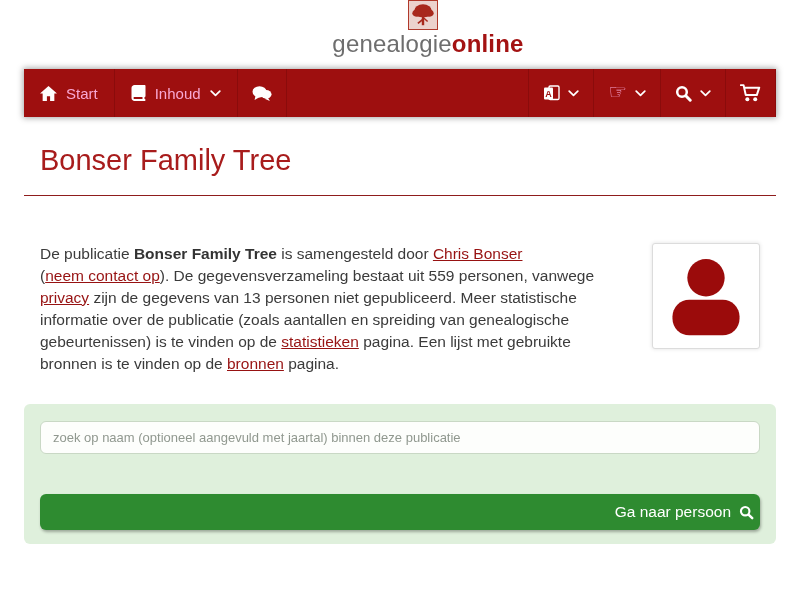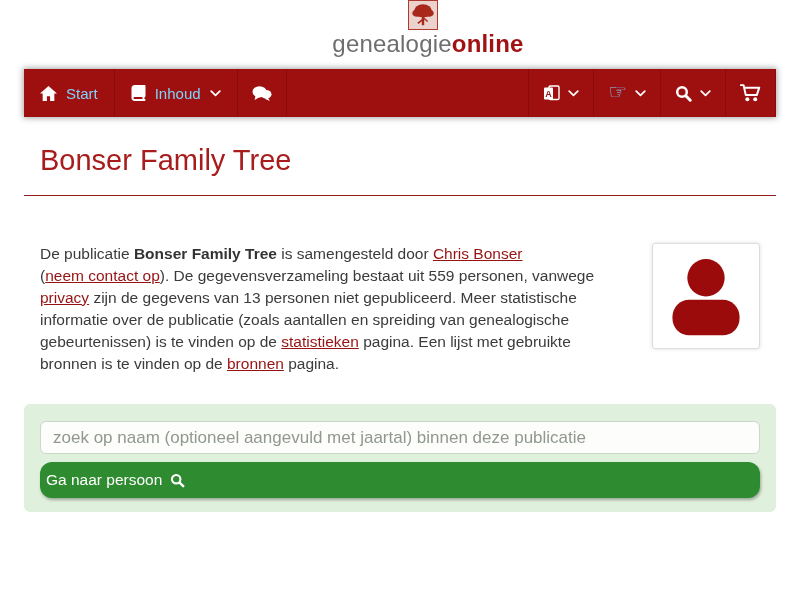--- a/index.html
+++ b/index.html
@@ -22,21 +22,21 @@
   .brand-red { color: #a31212; font-weight: bold; }
 
   
   .navbar {
     margin: 0 24px; height: 48px; background: #9e0f0f;
     display: flex; align-items: stretch;
     box-shadow: 0 0 6px 1px rgba(0,0,0,0.35);
   }
   .nav-item {
     display: flex; align-items: center; gap: 9px; padding: 0 16px;
-    color: #7dd3fc; font-size: 15px; cursor: pointer;
+    color: #f9a8d4; font-size: 15px; cursor: pointer;
     border-right: 1px solid #8a0b0b;
     white-space: nowrap;
   }
   .nav-item.icon-cell { padding: 0 14px; gap: 8px; }
   .nav-item.first-right { border-left: 1px solid #8a0b0b; }
   .nav-spacer { flex: 1; }
   .hand-glyph { font-family: "DejaVu Sans", sans-serif; font-size: 21px; line-height: 1; margin-top: -2px; }
 
   
   .page-title {
@@ -56,29 +56,29 @@
     display: flex; align-items: center; justify-content: center;
   }
 
   
   .search-panel {
     margin: 29px 24px 0; background: #dff0dc; border-radius: 6px;
     padding: 17px 16px 14px;
   }
   .search-input {
     width: 100%; height: 33px; border: 1px solid #c9d8c5; border-radius: 6px;
-    padding: 0 12px; font-size: 17px; color: #444; background: #fdfefc;
+    padding: 0 12px; font-size: 13px; color: #444; background: #fdfefc;
     font-family: "Liberation Sans", sans-serif; outline: none;
   }
   .search-input::placeholder { color: #90988f; }
   .go-button {
-    margin-top: 8px; width: 100%; height: 36px; border: none; border-radius: 12px;
+    margin-top: 40px; width: 100%; height: 36px; border: none; border-radius: 6px;
     background: #2e8b30; color: #fff; font-size: 15.5px;
     font-family: "Liberation Sans", sans-serif;
-    display: flex; align-items: center; justify-content: flex-start; gap: 8px;
+    display: flex; align-items: center; justify-content: flex-end; gap: 8px;
     box-shadow: 1px 2px 3px rgba(0,0,0,0.3); cursor: pointer;
   }
 </style>
 </head>
 <body>
 
 <header class="site-header">
   <a class="logo-box">
     <svg width="26" height="26" viewBox="0 0 28 28">
       <ellipse cx="14" cy="9.5" rx="9.5" ry="7" fill="#a8281c"></ellipse>

